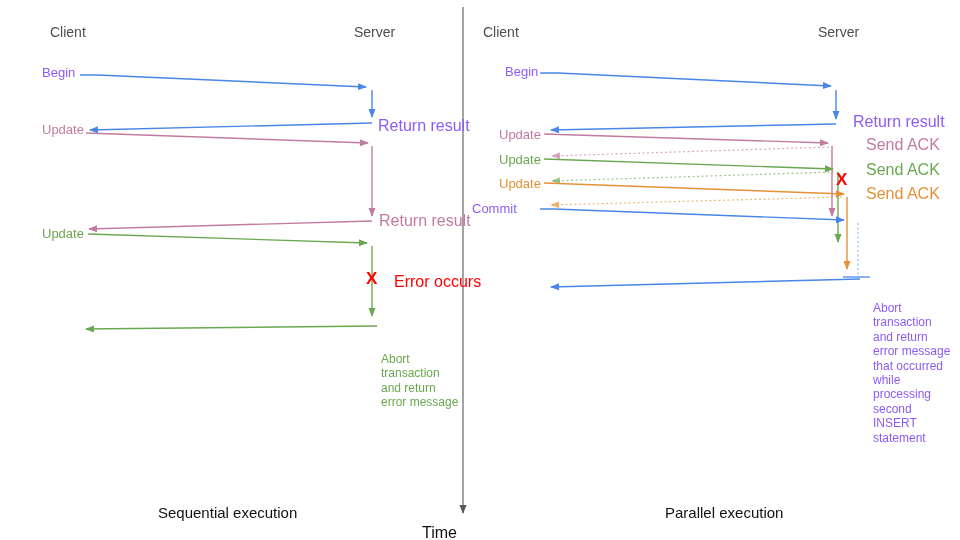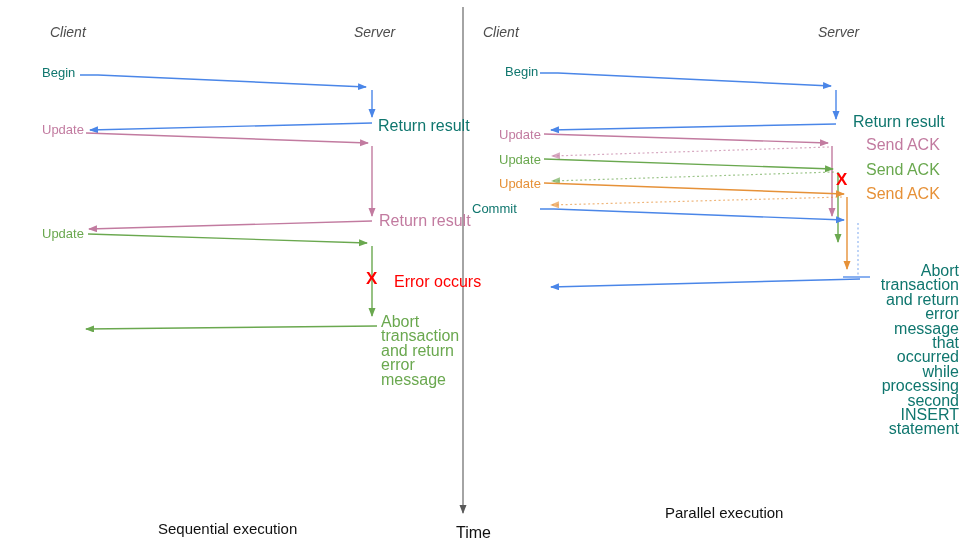--- a/index.html
+++ b/index.html
@@ -2,31 +2,31 @@
 <html><head>
 <meta charset="utf-8">
 <style>
   html,body{margin:0;padding:0;background:#fff;}
   .stage{
     position:relative;width:960px;height:540px;background:#ffffff;overflow:hidden;
     font-family:"Liberation Sans","DejaVu Sans",sans-serif;
   }
   svg.wires{position:absolute;left:0;top:0;width:960px;height:540px;}
   .lbl{position:absolute;white-space:nowrap;font-size:16px;line-height:13px;}
-  .hdr{font-style:italic;color:#4d4d4d;font-size:14px;}
+  .hdr{color:#4d4d4d;font-size:14px;}
   .cmd{font-size:13px;}
   .cap{font-size:15px;color:#111;}
-  .c-blue{color:#0f766e;text-align:right;}
+  .c-blue{color:#8b5cf6;}
   .c-pink{color:#c27ba0;}
   .c-green{color:#6aa84f;}
   .c-orange{color:#e69138;}
   .c-red{color:#ff0000;}
   .c-black{color:#111;}
   .x-mark{color:#ff0000;font-weight:bold;font-size:17px;line-height:16px;}
-  .multiline{white-space:pre-line;line-height:14.4px;font-size:16px;}
+  .multiline{white-space:pre-line;line-height:14.4px;font-size:12px;margin-top:37px;}
 </style>
 </head>
 <body>
 
 <div class="stage">
 
   <svg class="wires" viewBox="0 0 960 540">
     <defs>
       <marker id="m-blue" markerUnits="userSpaceOnUse" markerWidth="10" markerHeight="8" refX="8" refY="3.5" orient="auto">
         <path d="M0,0 L9,3.5 L0,7 Z" fill="#4a86e8"></path>
@@ -108,21 +108,21 @@
   <div class="lbl cmd c-green" style="left:42px;top:227px;">Update</div>
 
   <div class="lbl x-mark" style="left:366px;top:271px;">X</div>
   <div class="lbl c-red" style="left:394px;top:275px;">Error occurs</div>
 
   <div class="lbl multiline c-green" style="left:381px;top:315px;width:92px;white-space:pre-line;">Abort
 transaction
 and return
 error message</div>
 
-  <div class="lbl cap" style="left:158px;top:506px;margin-top:16px;">Sequential execution</div>
+  <div class="lbl cap" style="left:158px;top:506px;">Sequential execution</div>
 
   <div class="lbl hdr" style="left:483px;top:26px;">Client</div>
   <div class="lbl hdr" style="left:818px;top:26px;">Server</div>
 
   <div class="lbl cmd c-blue" style="left:505px;top:65px;">Begin</div>
   <div class="lbl c-blue" style="left:853px;top:115px;">Return result</div>
 
   <div class="lbl cmd c-pink" style="left:499px;top:128px;">Update</div>
   <div class="lbl c-pink" style="left:866px;top:138px;">Send ACK</div>
 
@@ -142,15 +142,15 @@
 error message
 that occurred
 while
 processing
 second
 INSERT
 statement</div>
 
   <div class="lbl cap" style="left:665px;top:506px;text-align:right;">Parallel execution</div>
 
-  <div class="lbl c-black" style="left:456px;top:526px;">Time</div>
+  <div class="lbl c-black" style="left:422px;top:526px;">Time</div>
 
 </div>
 
 </body></html>

